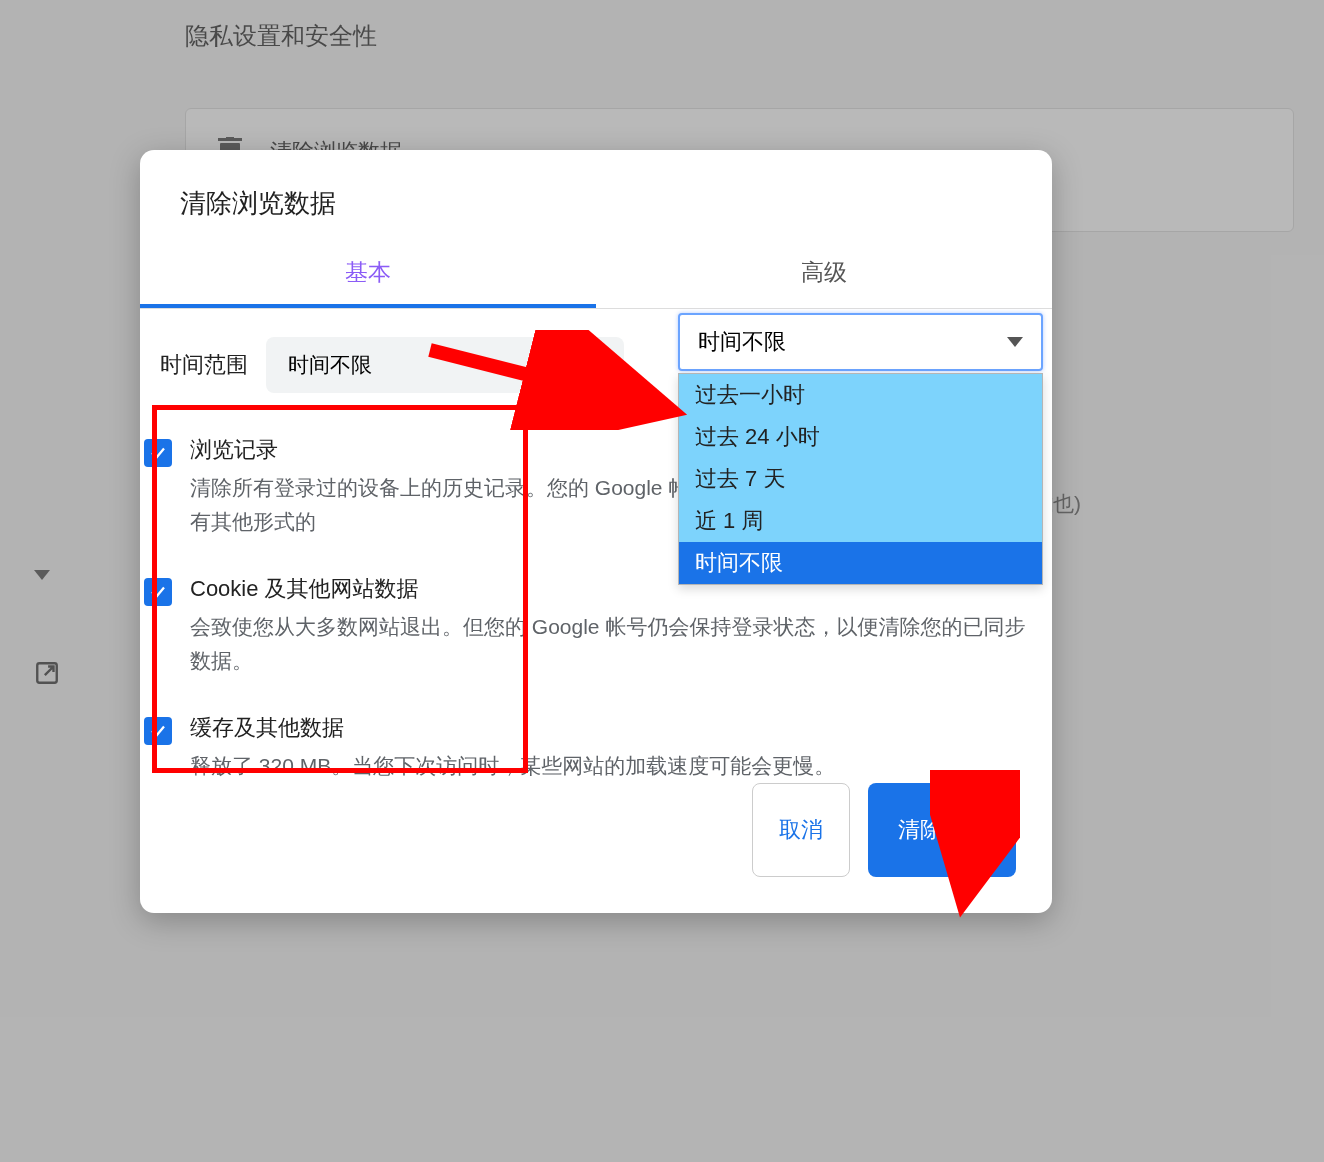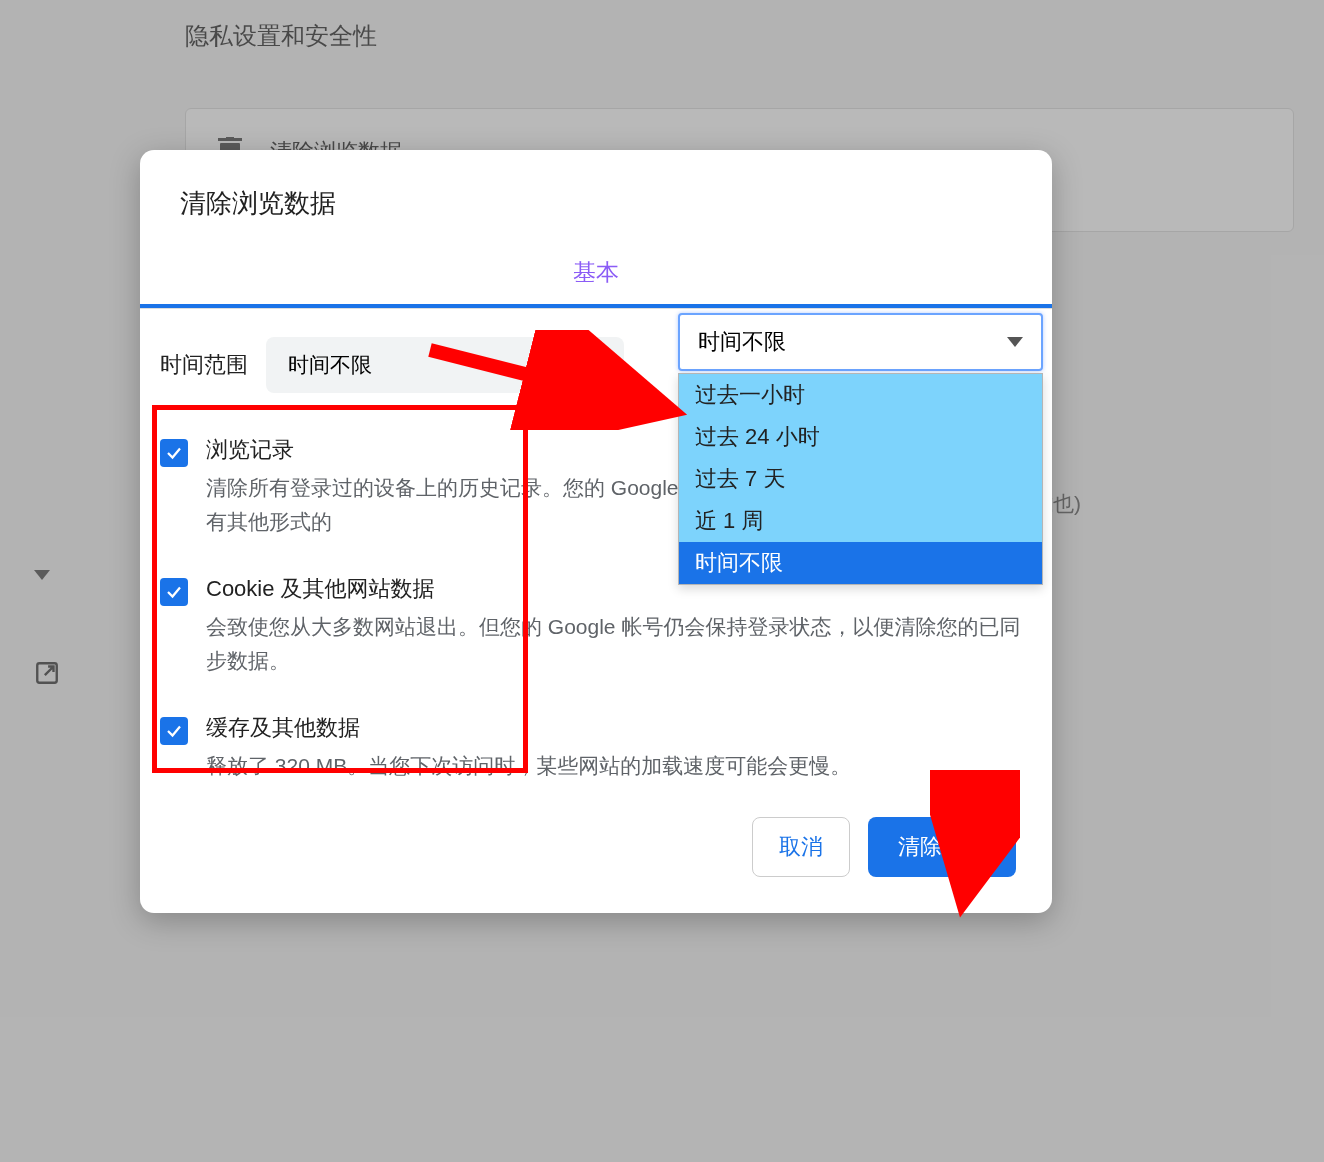--- a/index.html
+++ b/index.html
@@ -97,21 +97,21 @@
       align-items: center;
       cursor: pointer;
     }
     .caret-down {
       width: 0; height: 0;
       border-left: 8px solid transparent;
       border-right: 8px solid transparent;
       border-top: 10px solid #555;
     }
     .items {
-      padding: 10px 20px 10px 20px;
+      padding: 10px 20px 10px 4px;
     }
     .item {
       display: flex;
       gap: 18px;
       padding: 16px 0 20px 0;
     }
     .checkbox {
       width: 28px; height: 28px;
       background: #1a73e8;
       border-radius: 4px;
@@ -126,21 +126,21 @@
     .item-desc { font-size: 21px; color: #5f6368; line-height: 1.6; }
     .item-desc a { color: #1a73e8; text-decoration: none; }
     .buttons {
       position: absolute;
       right: 36px;
       bottom: 36px;
       display: flex;
       gap: 18px;
     }
     .btn {
-      padding: 14px 26px;
+      padding: 31px 26px;
       font-size: 22px;
       border-radius: 8px;
       cursor: pointer;
       border: none;
     }
     .btn-cancel {
       background: #fff;
       border: 1px solid #ccc;
       color: #1a73e8;
     }
@@ -232,20 +232,21 @@
 <div class="bg-under-text" style="left:1032px; top:490px;">式也)</div>
 
 <div class="overlay"></div>
 
 <div class="modal">
   <div class="modal-header">
     <div class="modal-title">清除浏览数据</div>
   </div>
   <div class="tabs">
     <div class="tab active">基本</div>
+    <div class="tab inactive">高级</div>
   </div>
   <div class="range-row">
     <div class="range-label">时间范围</div>
     <div class="range-select">
       <span>时间不限</span>
       <span class="caret-down"></span>
     </div>
   </div>
   <div class="items">
     <div class="item">

